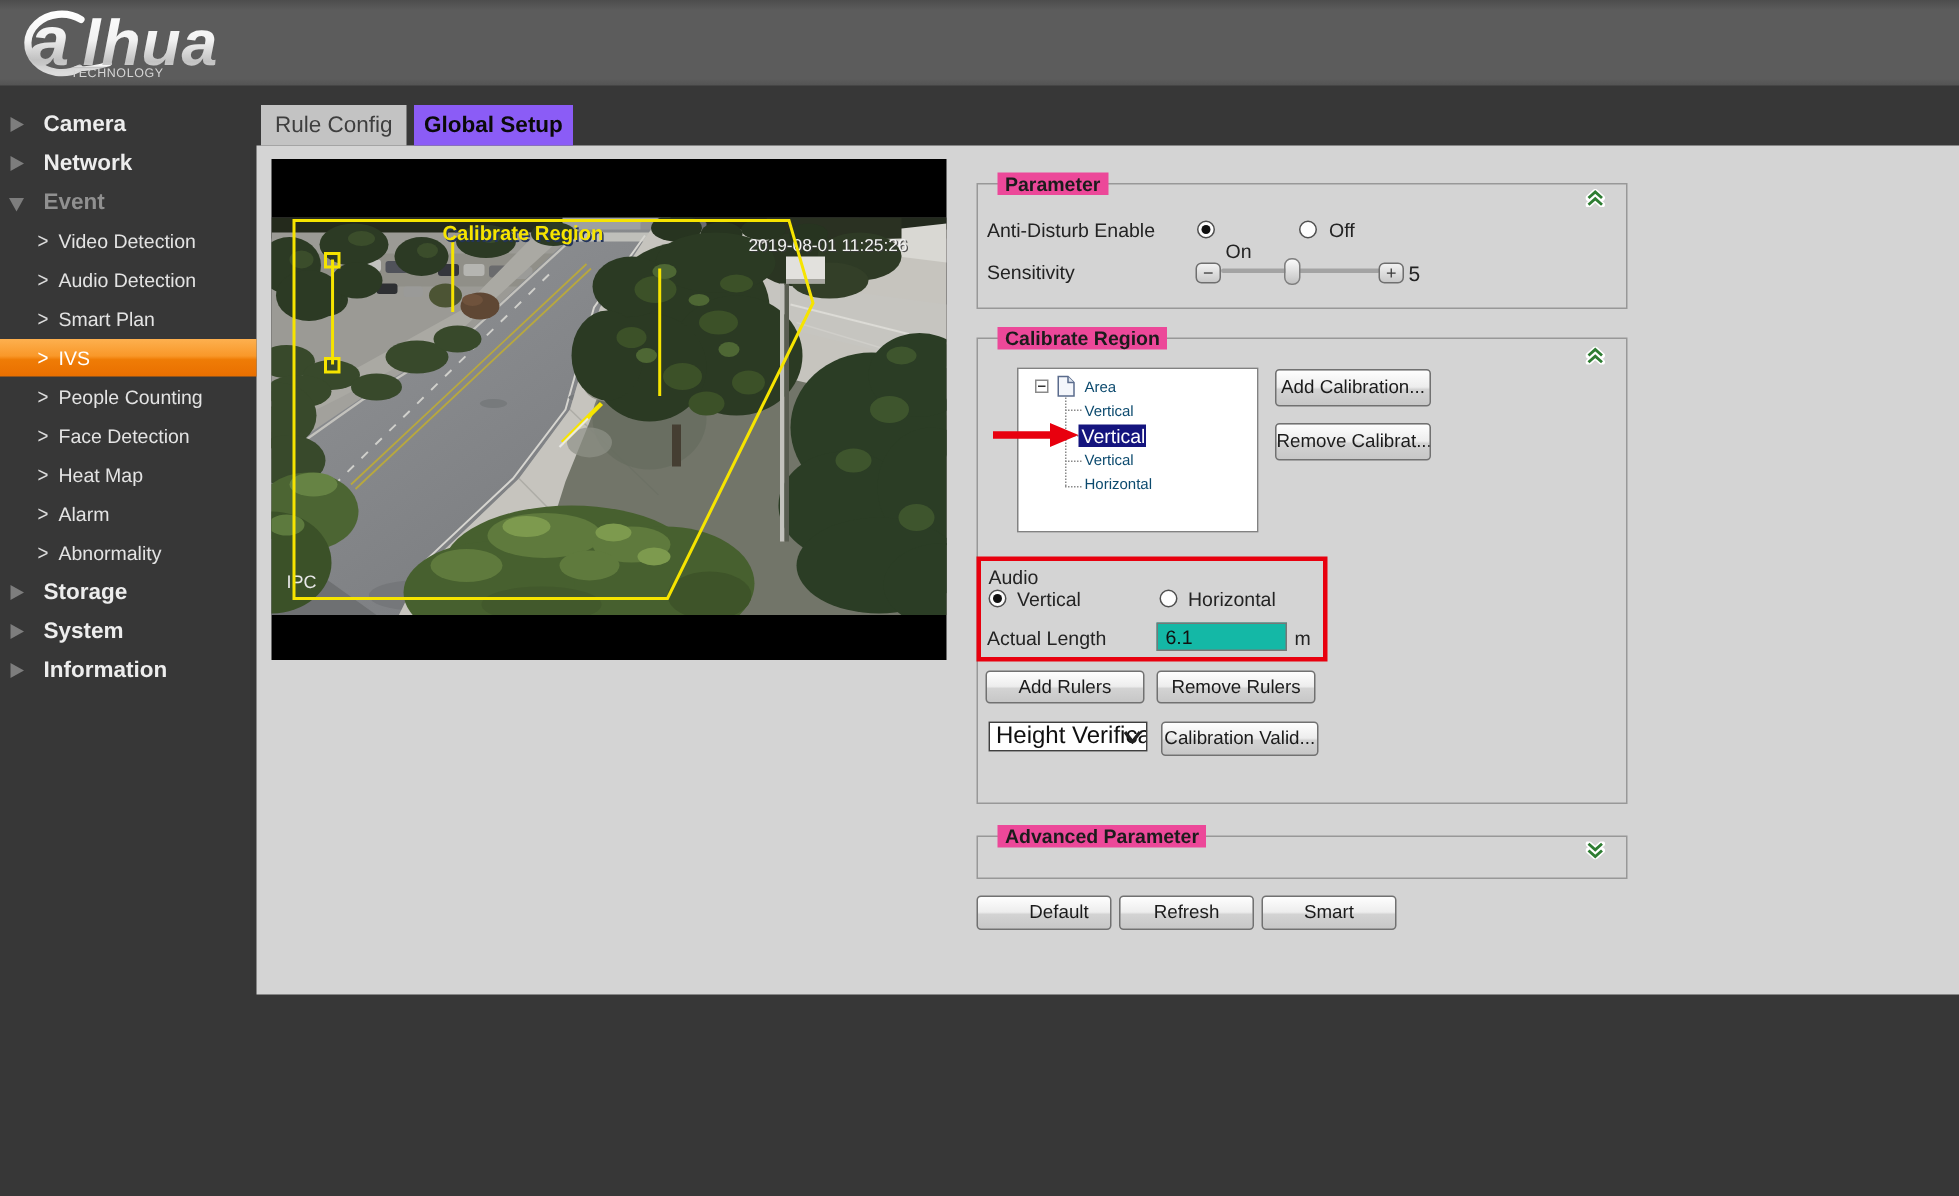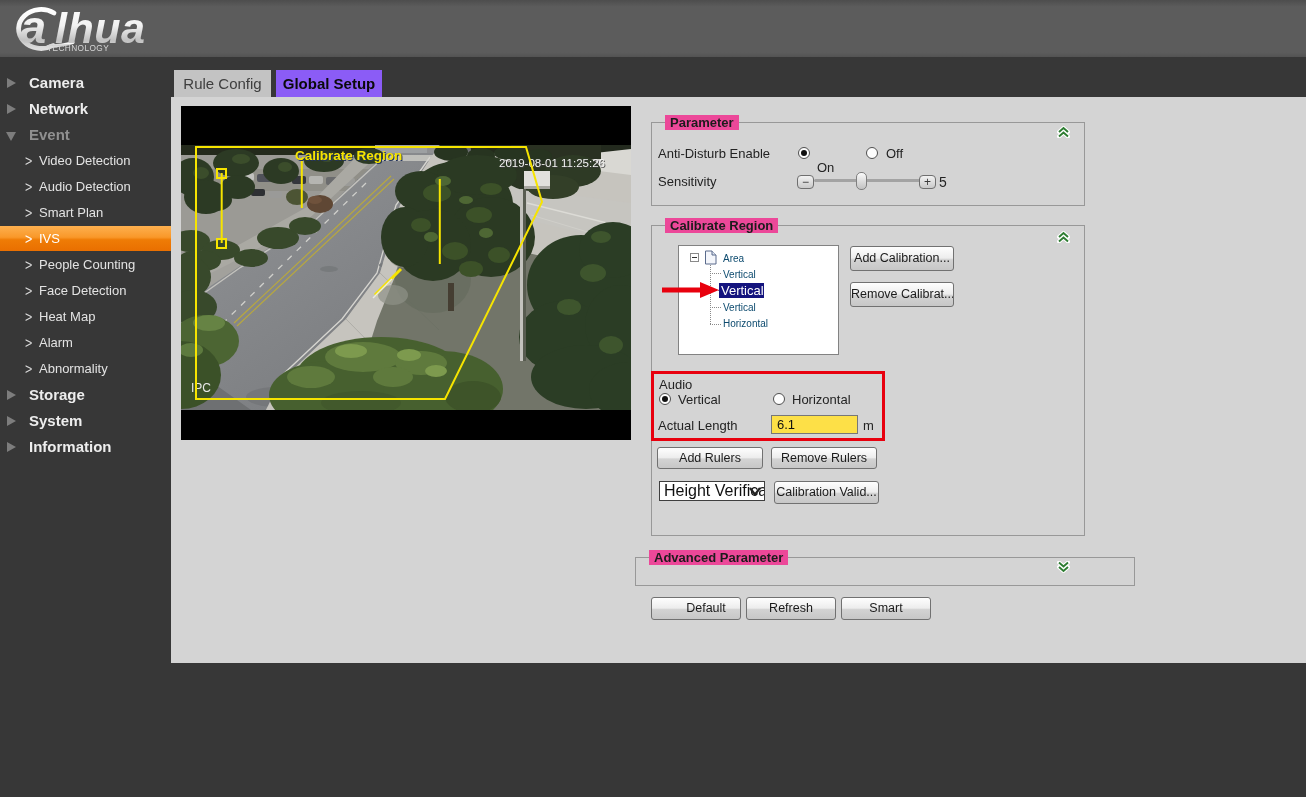--- a/index.html
+++ b/index.html
@@ -43,21 +43,21 @@
 #sthumb { position:absolute; left:856px; top:172px; width:11px; height:18px; border:1px solid #7f7f7f;
   border-radius:5px; background:linear-gradient(#fafafa,#c2c2c2); }
 
 #lbox { position:absolute; left:678px; top:245px; width:161px; height:110px; background:#fff; border:1px solid #828282; }
 .trow { position:absolute; left:44px; font-size:10px; color:#0c4a6e; line-height:15px; white-space:nowrap; }
 .dotv { position:absolute; border-left:1px dotted #8a8a8a; width:0; }
 .doth { position:absolute; border-top:1px dotted #8a8a8a; height:0; }
 #tsel { position:absolute; left:40px; top:37px; width:45px; height:15px; background:#14147e; color:#fff;
   font-size:13px; line-height:15px; padding-left:2px; }
 #redrect { position:absolute; left:651px; top:371px; width:234px; height:70px; border:3px solid #e8000e; }
-#alen { position:absolute; left:771px; top:415px; width:87px; height:19px; background:#fde047;
+#alen { position:absolute; left:771px; top:415px; width:87px; height:19px; background:#14b8a6;
   border:1px solid #777; font-size:13px; color:#111; padding-left:5px; line-height:17px; }
 #hsel { position:absolute; left:659px; top:481px; width:106px; height:20px; background:#fff;
   border:1px solid #3f3f3f; font-size:16px; color:#101010; line-height:18px; padding-left:4px; white-space:nowrap; overflow:hidden; }
 #video { position:absolute; left:181px; top:106px; width:450px; height:334px; background:#000; }
 #photo { position:absolute; left:0; top:39px; }
 </style>
 </head>
 <body>
 
 <div id="content"></div>
@@ -365,21 +365,21 @@
 <div class="lbl" style="left:863px; top:418px;">m</div>
 <div class="btn" style="left:657px; top:447px; width:106px; height:22px; line-height:20px;">Add Rulers</div>
 <div class="btn" style="left:771px; top:447px; width:106px; height:22px; line-height:20px;">Remove Rulers</div>
 <div id="hsel">Height Verifica
   <svg class="abs" style="right:3px;top:5px;" width="12" height="9" viewBox="0 0 12 9">
     <path d="M1 1 L6 7.5 L11 1" fill="none" stroke="#222" stroke-width="2.2"></path>
   </svg>
 </div>
 <div class="btn" style="left:774px; top:481px; width:105px; height:23px; line-height:21px;">Calibration Valid...</div>
 
-<div class="fs" style="left:635px; top:557px; width:500px; height:29px;">
+<div class="fs" style="left:651px; top:557px; width:434px; height:29px;">
     <span class="lg">Advanced Parameter</span>
   </div>
 <svg class="abs" style="left:1057px;top:561px;" width="13" height="12" viewBox="0 0 13 12">
   <path d="M2 1.5 L6.5 5.5 L11 1.5 M2 6 L6.5 10 L11 6" fill="none" stroke="#ffffff" stroke-width="4" stroke-linecap="round" stroke-linejoin="round"></path>
   <path d="M2 1.5 L6.5 5.5 L11 1.5 M2 6 L6.5 10 L11 6" fill="none" stroke="#2e7d32" stroke-width="1.9"></path>
 </svg>
 
 <div class="btn" style="left:651px; top:597px; width:90px; height:23px; line-height:21px;padding-left:20px;">Default</div>
 <div class="btn" style="left:746px; top:597px; width:90px; height:23px; line-height:21px;">Refresh</div>
 <div class="btn" style="left:841px; top:597px; width:90px; height:23px; line-height:21px;">Smart</div>

